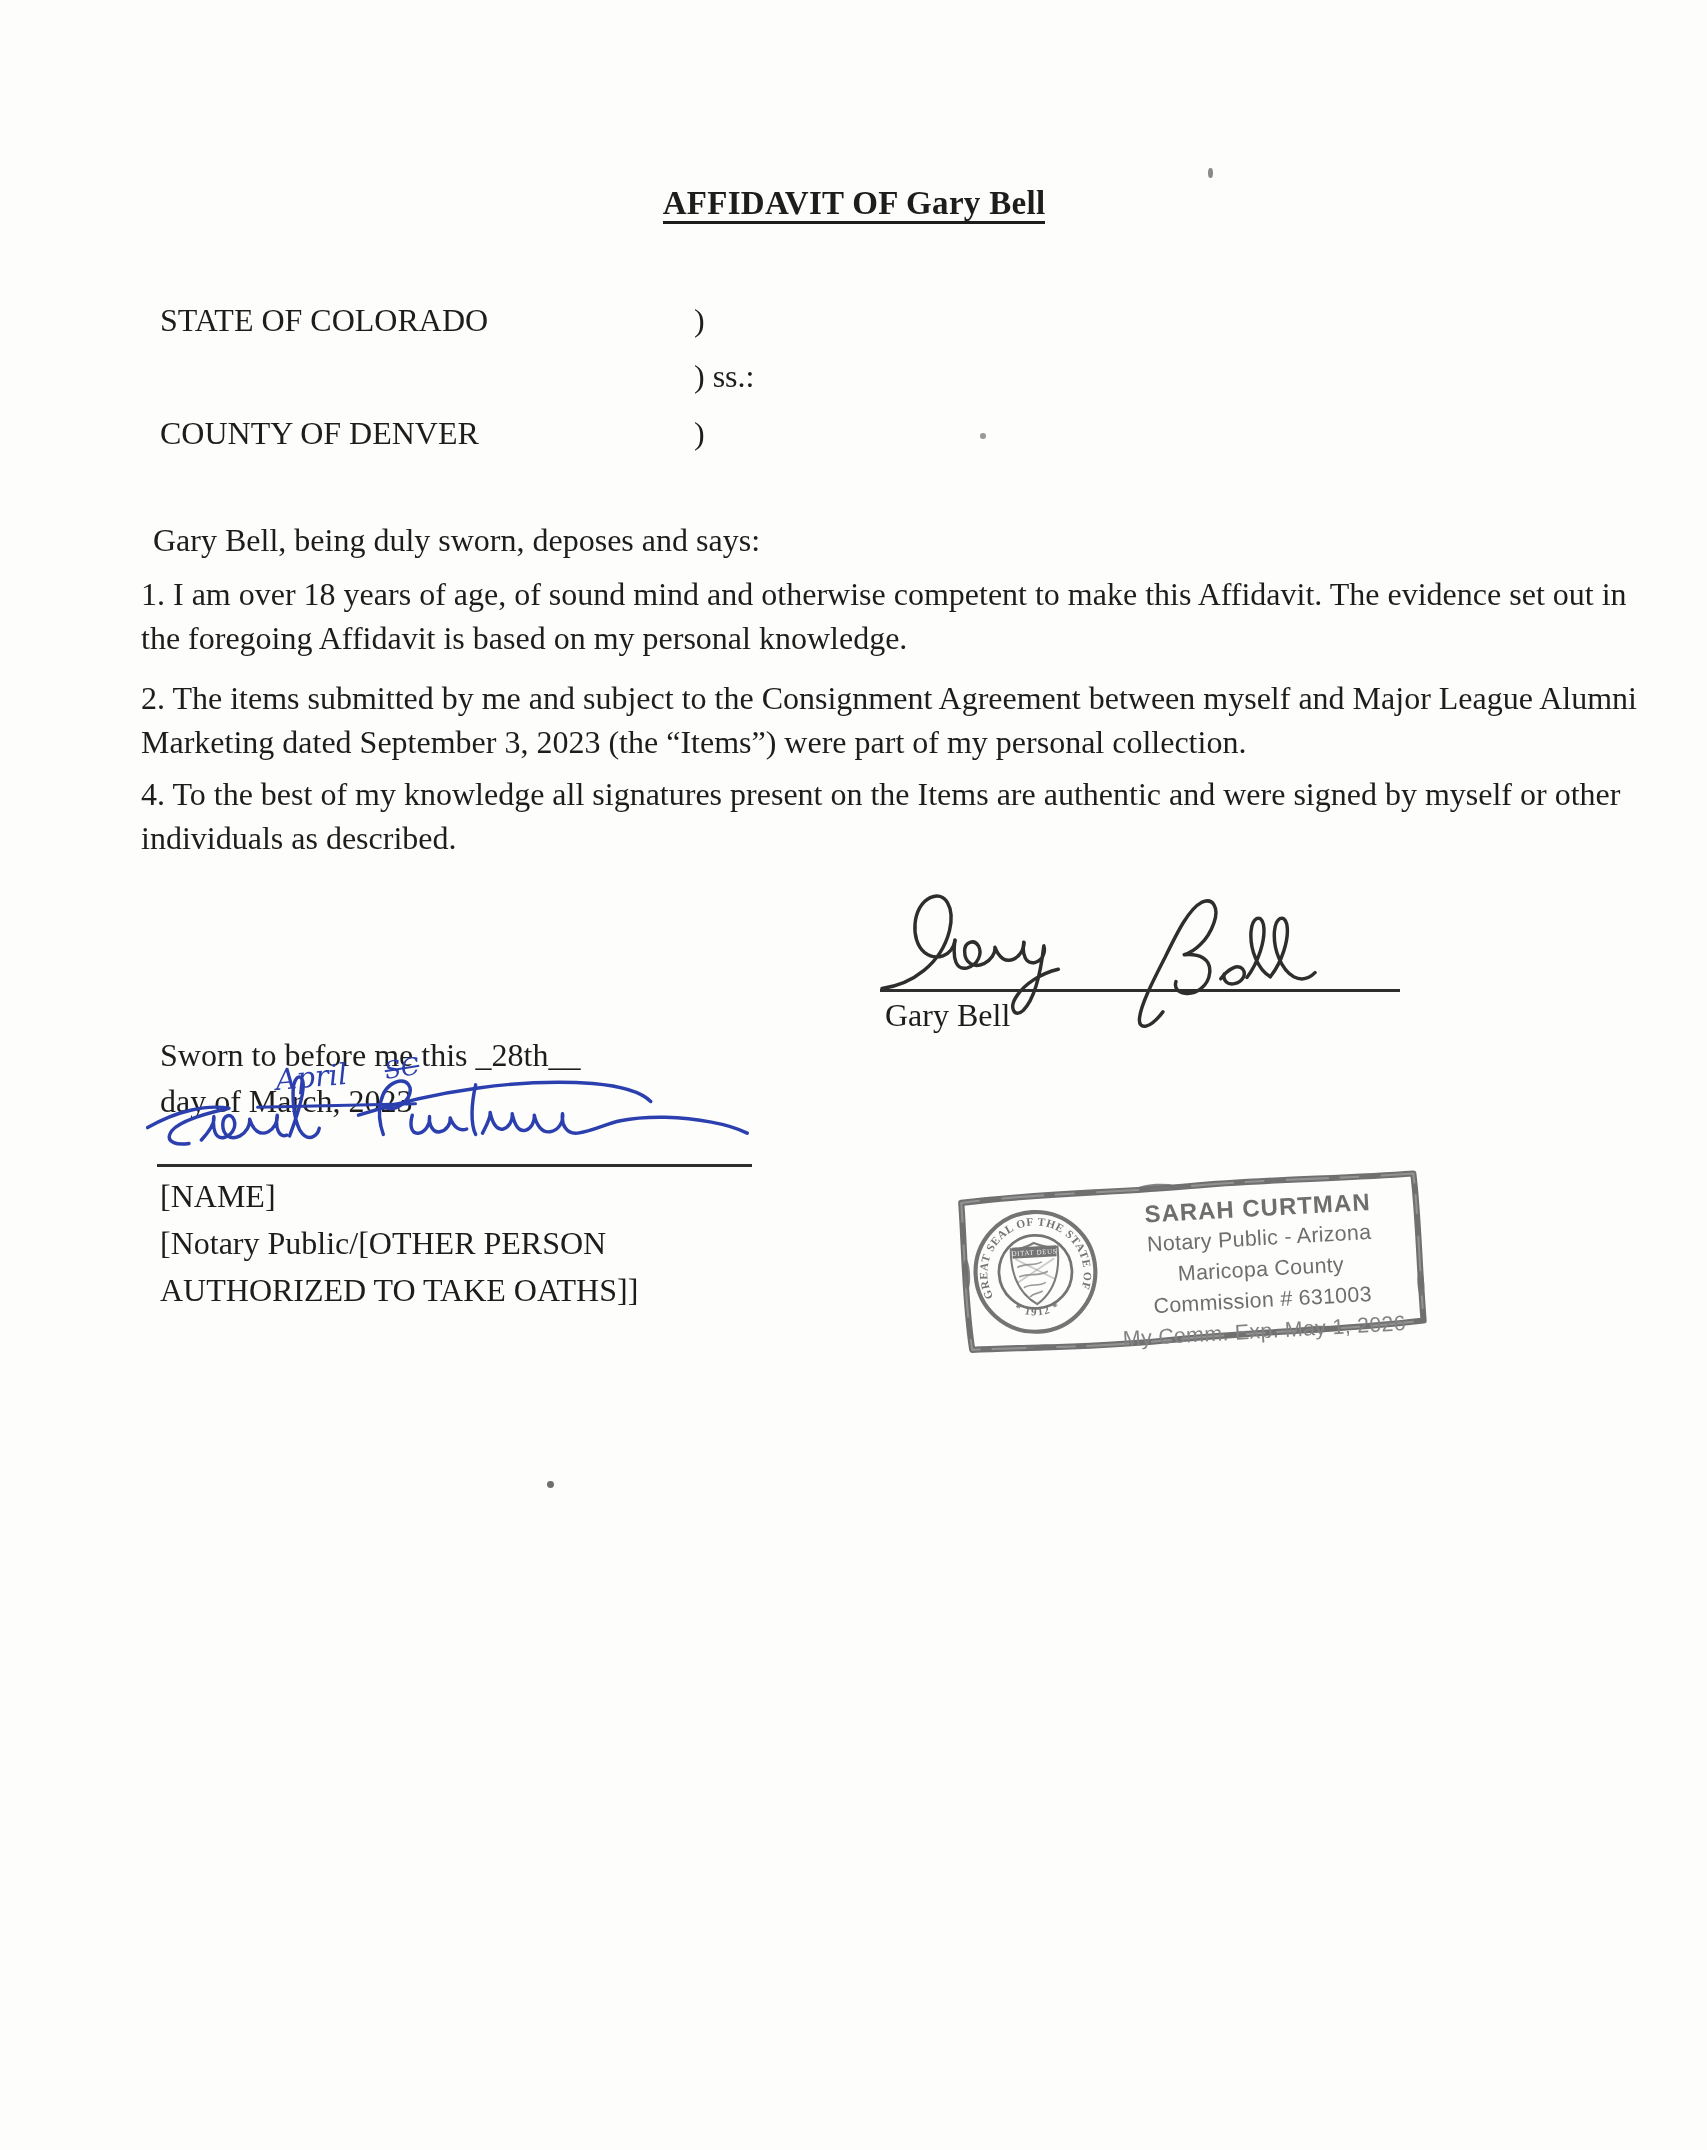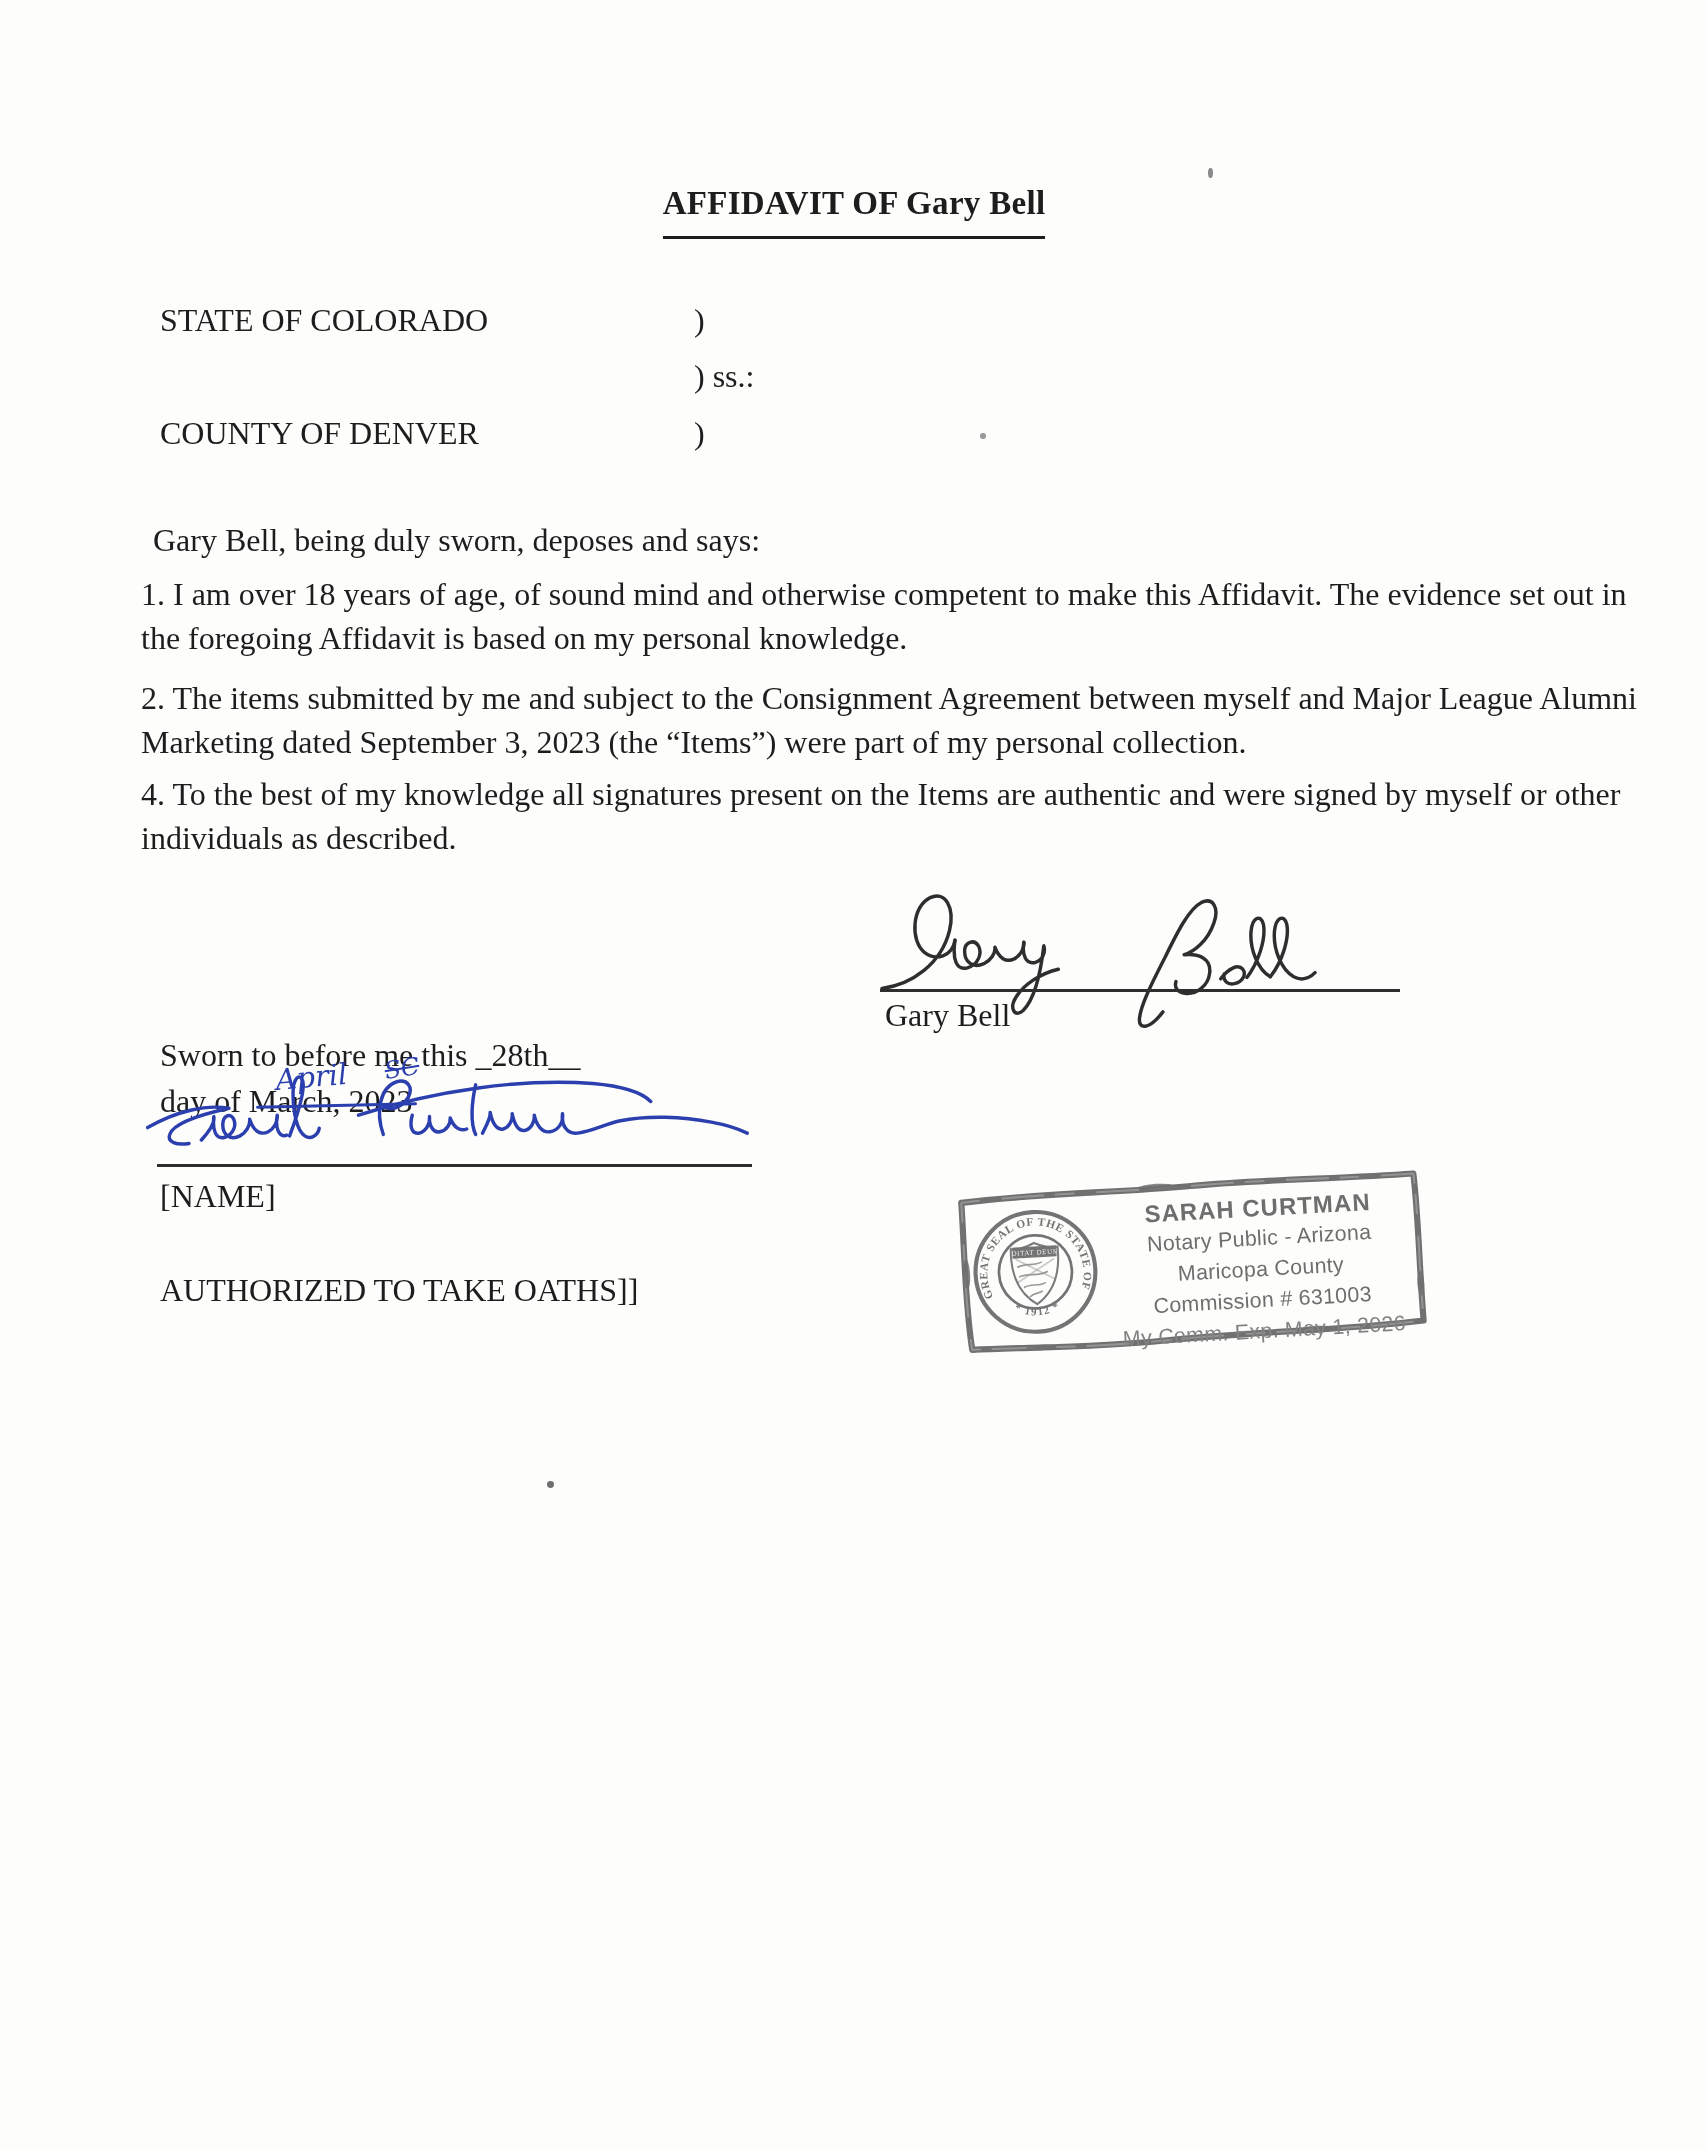--- a/index.html
+++ b/index.html
@@ -6,21 +6,21 @@
   .page {
     position:relative; width:1708px; height:2151px;
     background:#fdfdfc; overflow:hidden;
     font-family:"Liberation Serif", serif; color:#1d1d1d;
   }
   .abs { position:absolute; }
   .title {
     width:100%; text-align:center; font-size:33px; font-weight:bold;
     letter-spacing:0.3px;
   }
-  .title .underlined { border-bottom:3.4px solid #1d1d1d; padding-bottom:15px; }
+  .title .underlined { border-bottom:3.4px solid #1d1d1d; padding-bottom:0; }
   .venue-text { font-size:32px; white-space:nowrap; }
   .body-text { font-size:32px; line-height:44px; width:1516px; }
   .one-line { white-space:nowrap; }
   .sig-line { background:#2e2e2e; }
   .jurat-text { font-size:32px; white-space:nowrap; }
   .blue-ink { color:#2b3fae; }
   .handwrite {
     font-family:"DejaVu Serif", serif; font-style:italic;
     transform-origin:left bottom;
   }
@@ -94,20 +94,21 @@
       <path d="M 320,64 C 430,28 560,10 660,18 C 706,22 732,32 744,44"></path>
       <path d="M 356,92 C 344,58 352,24 374,16 C 391,10 400,24 392,38 C 383,53 366,58 358,52"></path>
       <path d="M 398,64 C 394,78 396,92 408,90 C 418,88 424,76 423,66 C 422,78 428,90 438,88 C 448,86 454,76 453,68 C 458,82 468,88 477,84"></path>
       <path d="M 490,20 C 484,46 482,76 490,92"></path>
       <path d="M 500,90 C 506,78 512,68 511,60 C 514,74 520,86 530,84 C 538,82 544,72 543,62 C 546,76 552,88 562,86 C 570,84 576,74 575,64 C 578,78 586,90 598,88 C 610,86 618,74 616,62 C 614,78 622,92 638,90 C 660,87 680,76 700,72 C 740,64 790,66 832,74 C 854,78 872,84 884,90"></path>
     </g>
   </svg>
   <div class="abs sig-line" style="left:157px; top:1164px; width:595px; height:3.4px;"></div>
 
   <div class="abs jurat-text" style="left:160px; top:1178px;">[NAME]</div>
+  <div class="abs jurat-text" style="left:160px; top:1225px;">[Notary Public/[OTHER PERSON</div>
   <div class="abs jurat-text" style="left:160px; top:1272px;">AUTHORIZED TO TAKE OATHS]]</div>
 
   <div class="abs stamp" style="left:954px; top:1179px; width:475px; height:169px;">
     <svg class="abs" style="left:0; top:0;" width="475" height="169" viewBox="0 0 690 245">
       <g fill="none" stroke="#6b6b6b" stroke-linejoin="round" stroke-linecap="round">
         <path d="M 16,16 C 120,8 240,14 350,10 C 460,6 570,12 674,10 C 678,70 675,140 677,224 C 560,232 430,226 300,232 C 195,237 95,230 20,230 C 13,160 17,85 16,16 Z" stroke-width="9"></path>
         <path d="M 16,16 C 120,8 240,14 350,10 C 460,6 570,12 674,10 C 678,70 675,140 677,224 C 560,232 430,226 300,232 C 195,237 95,230 20,230 C 13,160 17,85 16,16 Z" stroke-width="3" stroke="#8f8f8f" stroke-dasharray="26 34 60 18"></path>
       </g>
 
       <g fill="#6b6b6b" opacity="0.85">

